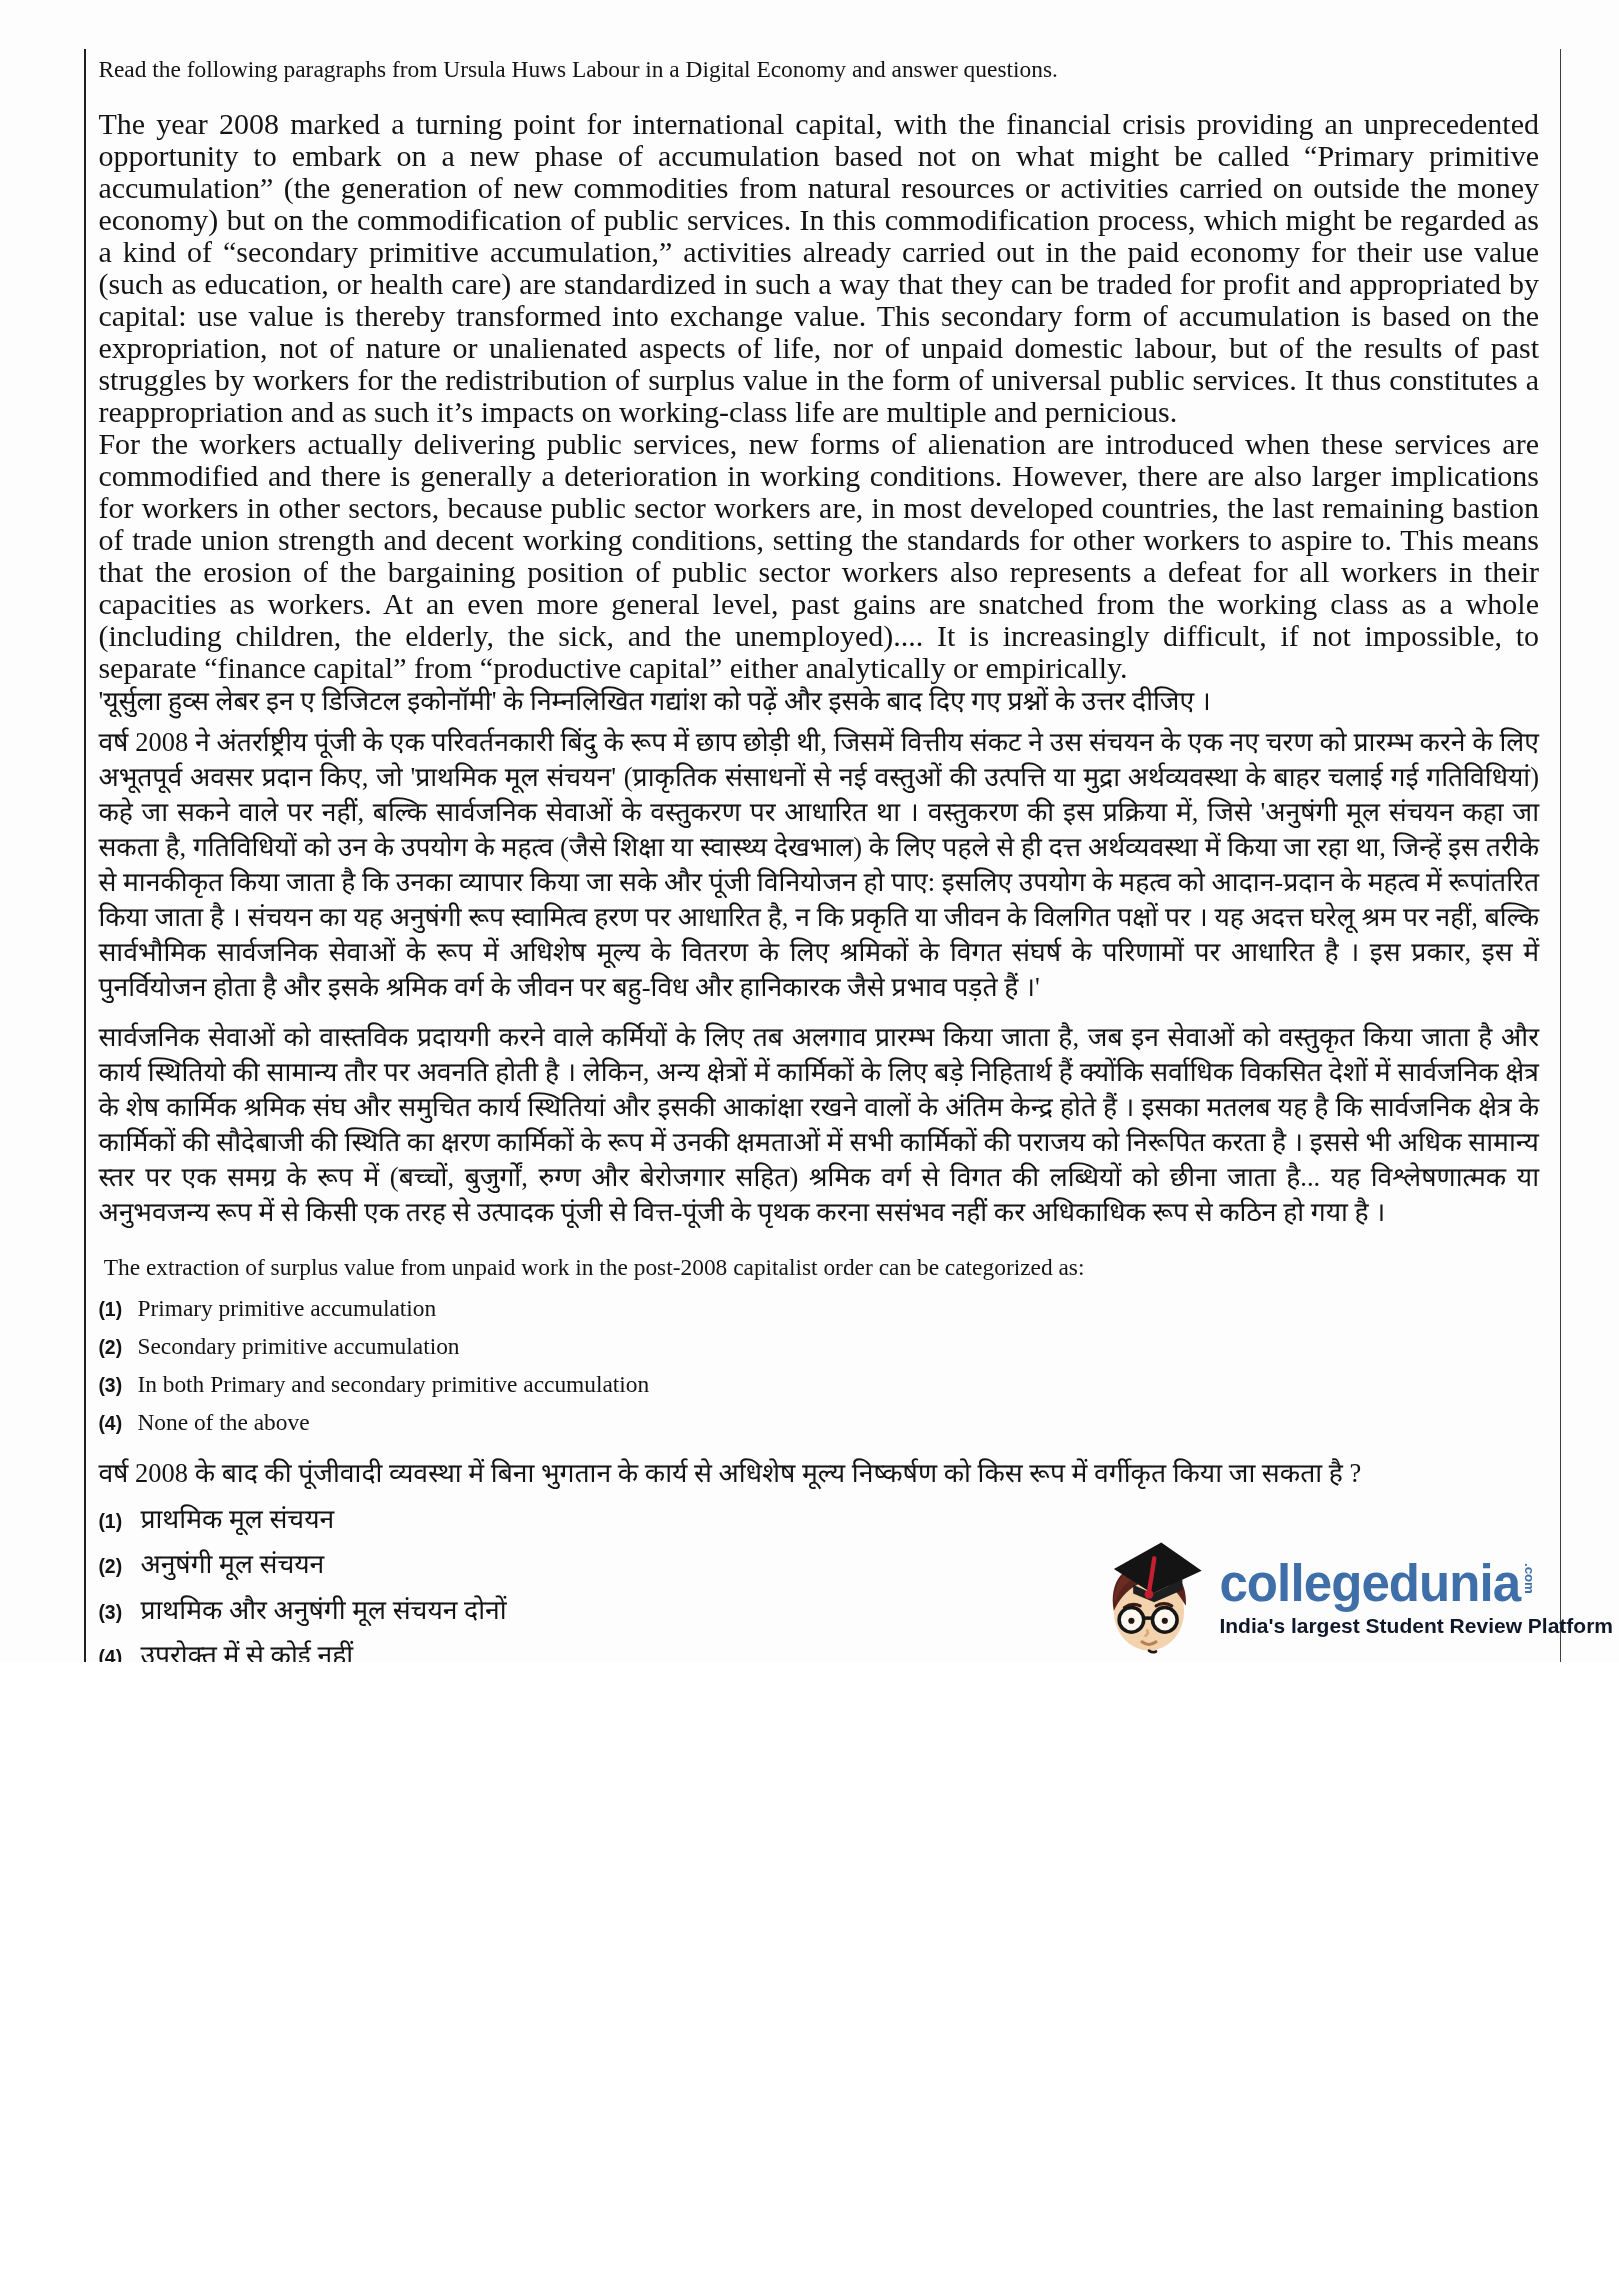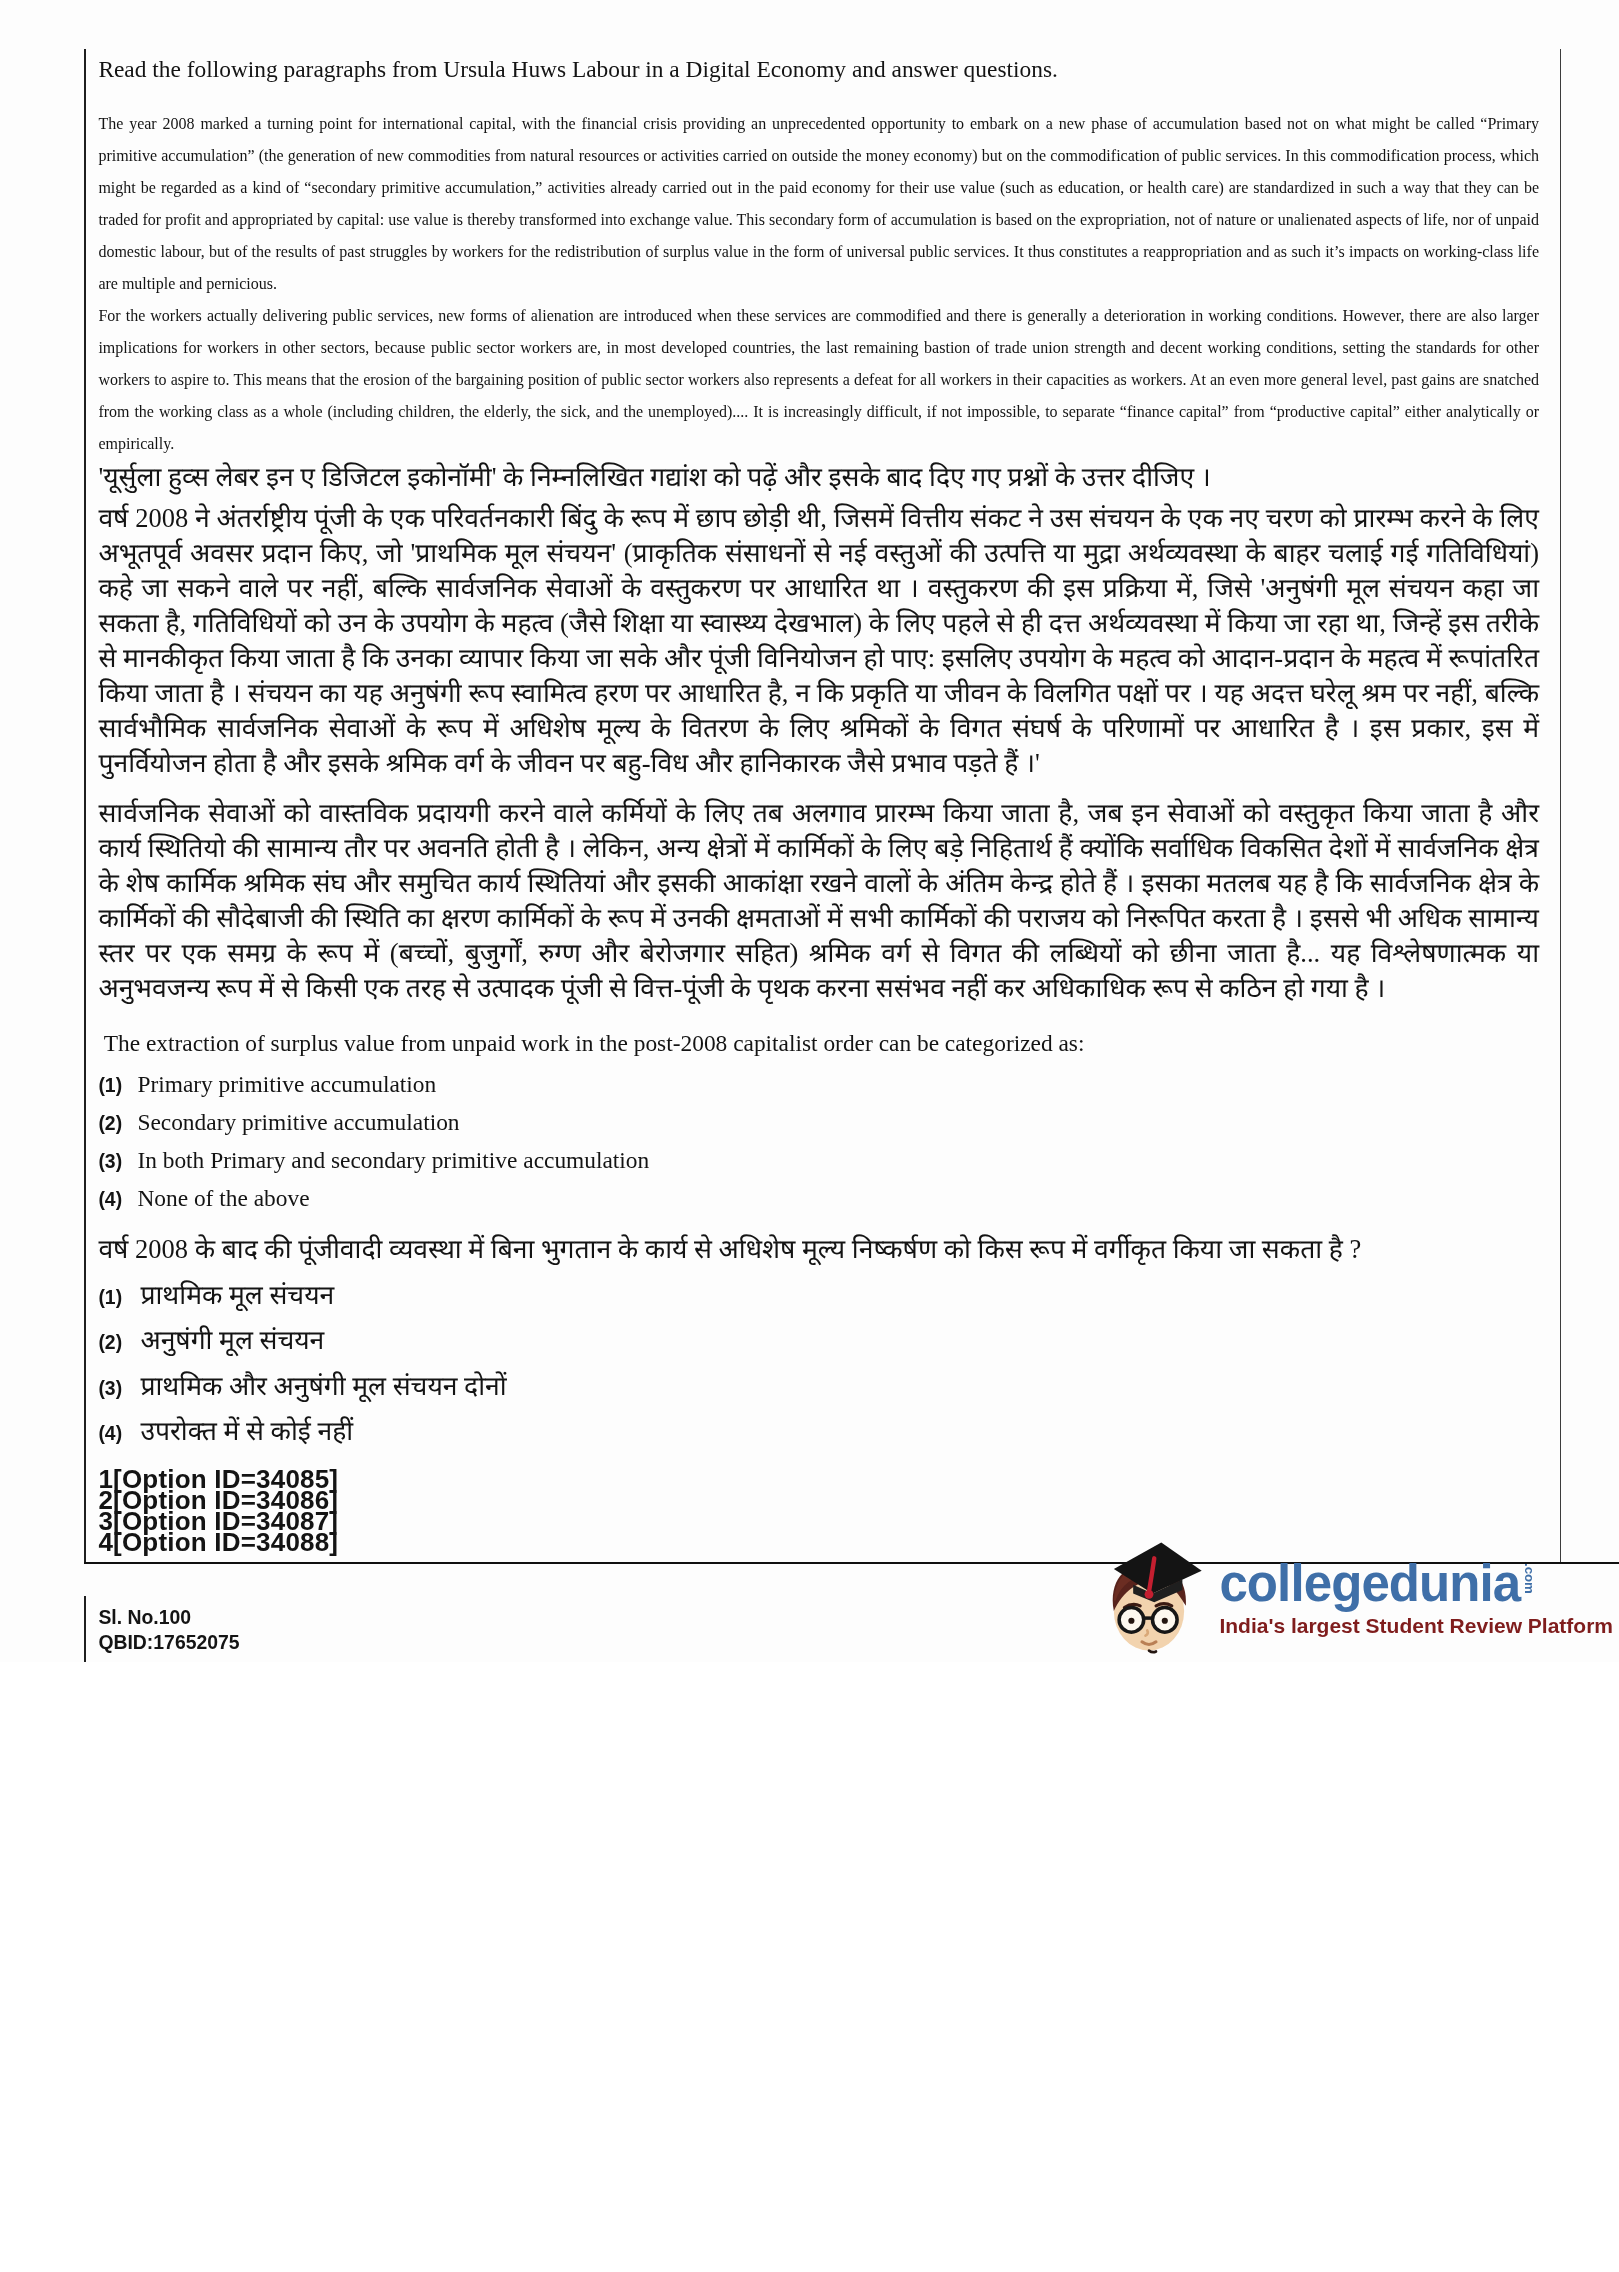--- a/index.html
+++ b/index.html
@@ -21,21 +21,21 @@
     margin:49px 59px 0 84px;
     border-left:2.6px solid #1f1f1f;
     border-right:1.8px solid #3c3c3c;
     padding:3.5px 21px 8.8px 12.4px;
   }
   .instr{
     font-size:23.4px;line-height:32px;
     margin:0 0 23px 0;
   }
   .para{
-    font-size:16px;line-height:32px;
+    font-size:30px;line-height:32px;
     text-align:justify;
     margin:0;
   }
   .hi{
     font-size:26.5px;line-height:35px;
     text-align:justify;
     margin:0;
   }
   .hi-intro{
     font-size:26.5px;line-height:35px;
@@ -117,21 +117,21 @@
     font-weight:bold;
     font-size:13.2px;
     color:#3f6fa8;
     writing-mode:vertical-rl;
     margin-top:5.3px;margin-left:1.8px;
   }
   .brand-tagline{
     font-family:"Liberation Sans", sans-serif;
     font-weight:bold;
     font-size:21px;line-height:26.5px;
-    color:#7f1d1d;
+    color:#0f172a;
     margin-top:3.5px;
   }
 </style>
 </head>
 <body>
 
 <div class="page">
 
   <div class="doc">
 

